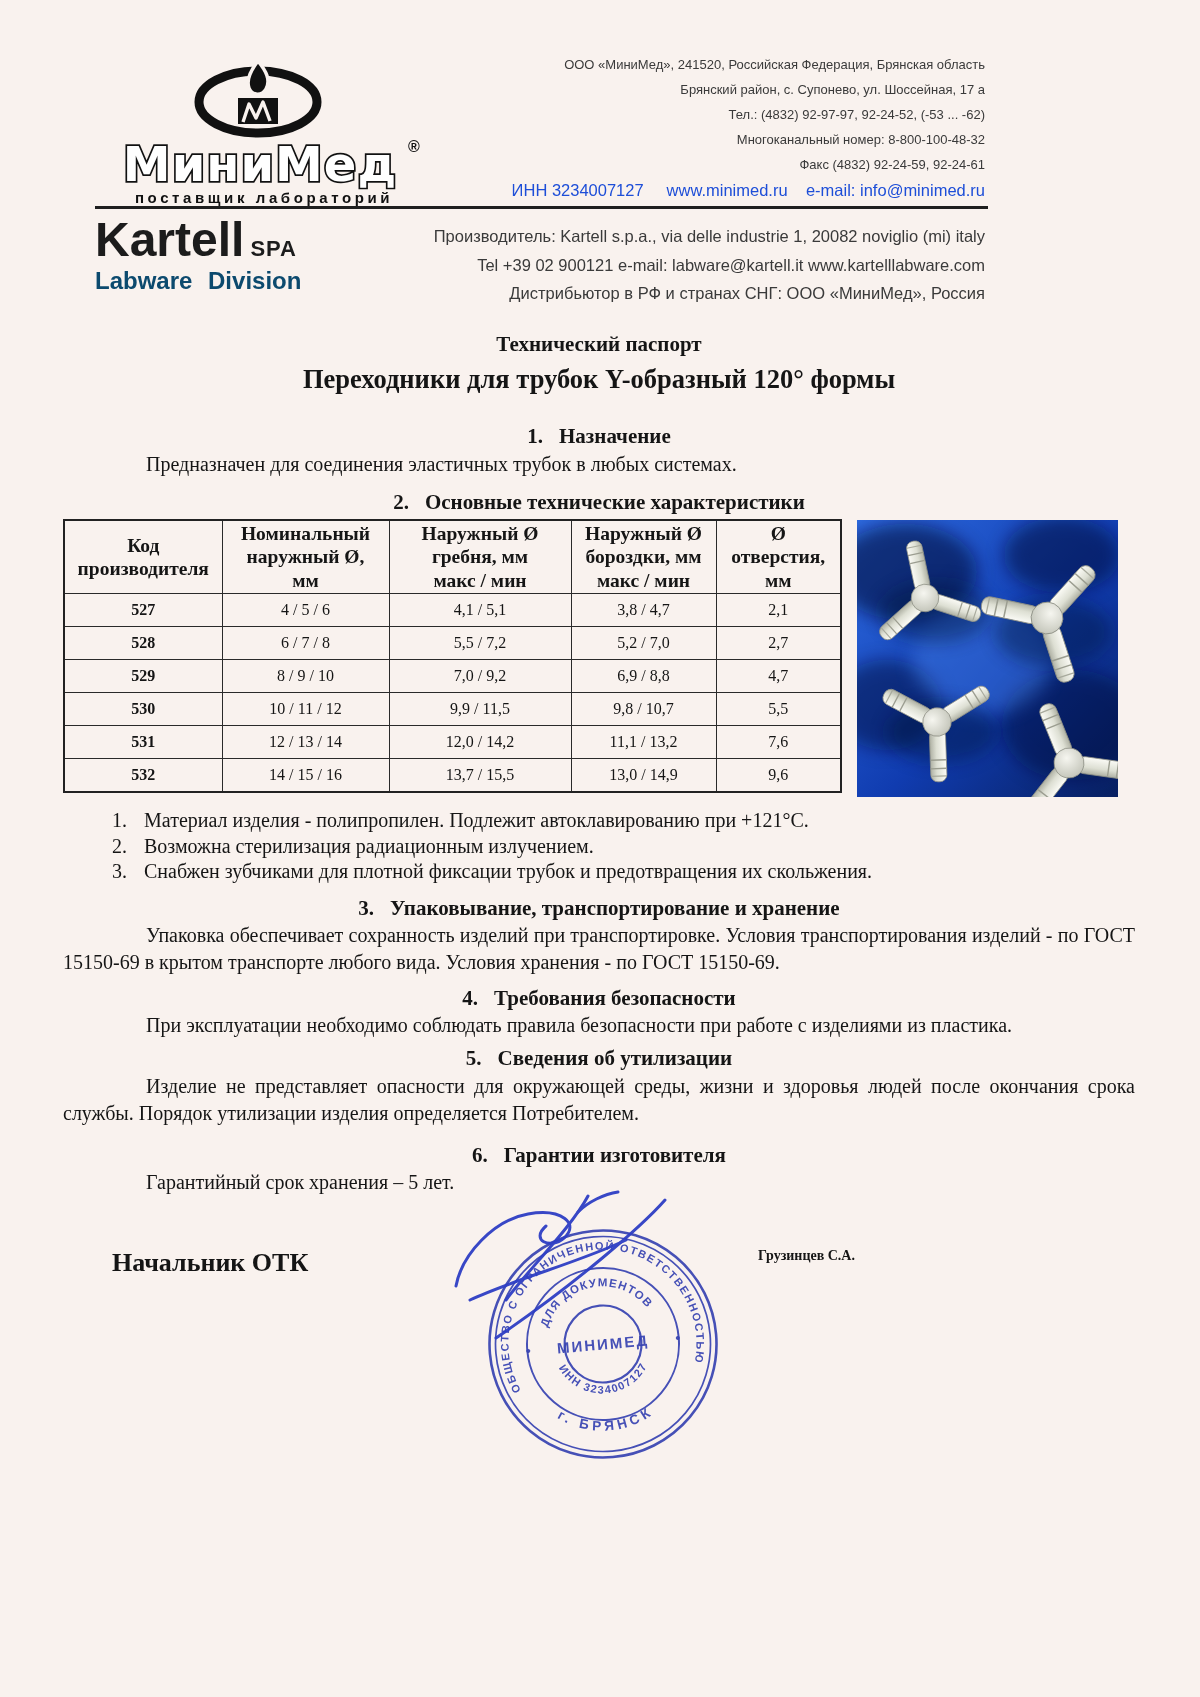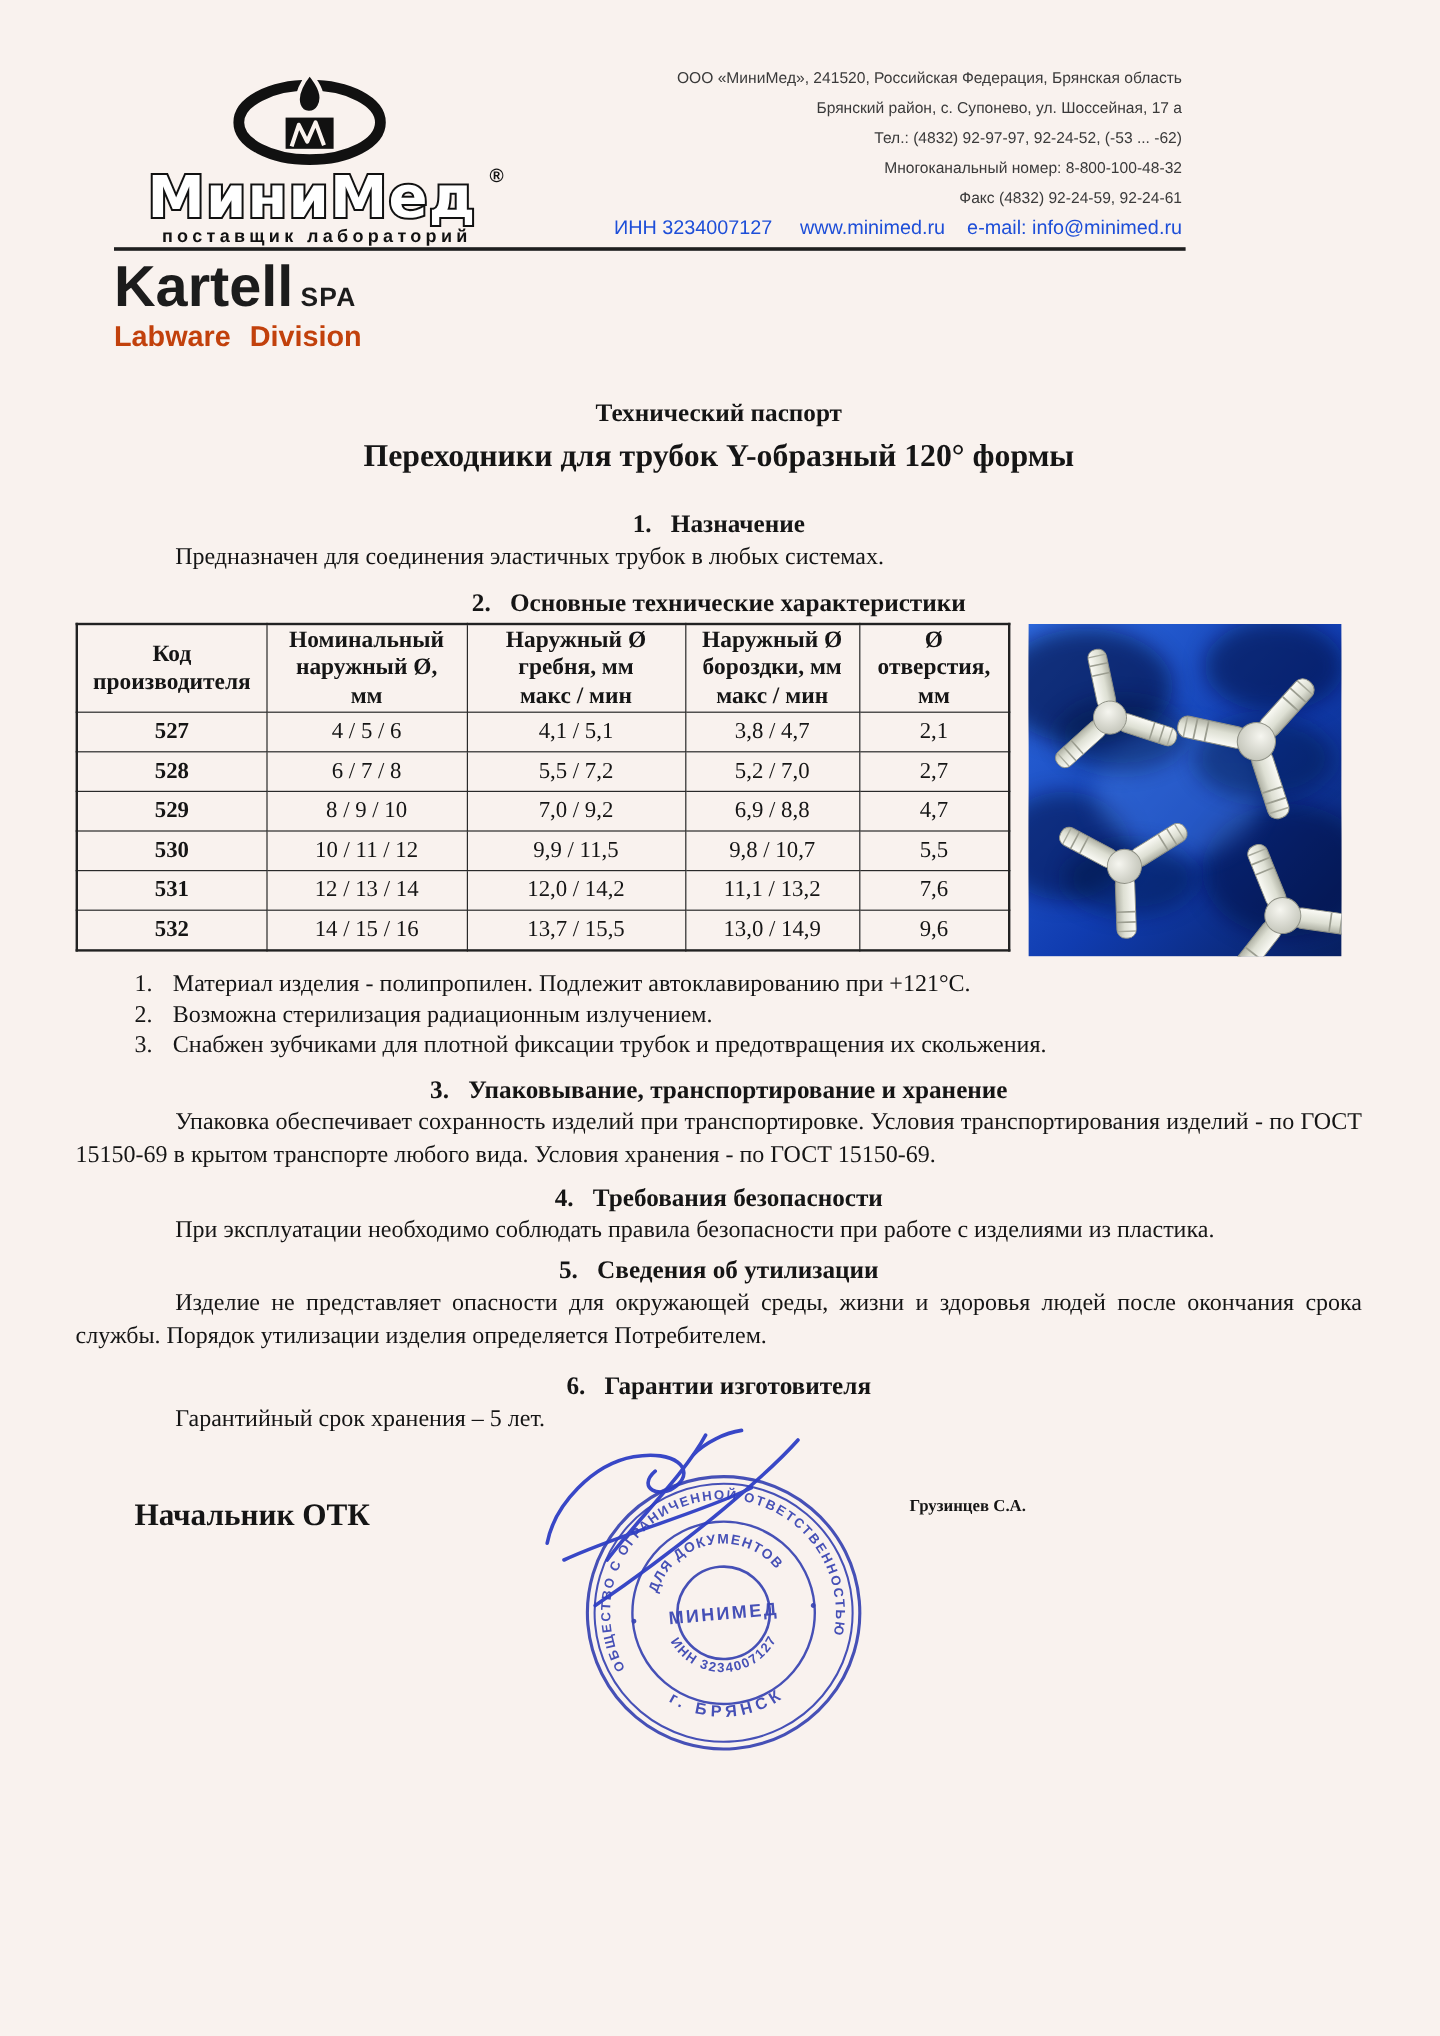--- a/index.html
+++ b/index.html
@@ -13,42 +13,42 @@
            font-family:"Liberation Sans",sans-serif;font-weight:bold;font-size:15px;
            letter-spacing:3.6px;color:#111;}
   .contact{position:absolute;right:215px;top:52px;text-align:right;
            font-family:"Liberation Sans",sans-serif;font-size:13px;line-height:25px;color:#3a3a3a;}
   .inn-line{position:absolute;right:215px;top:181px;font-family:"Liberation Sans",sans-serif;
             font-size:16.5px;color:#1d4ed8;white-space:pre;}
   .divider{position:absolute;left:95px;top:206px;width:893px;height:3px;background:#1f1f1f;}
   .kartell{position:absolute;left:95px;top:212px;font-family:"Liberation Sans",sans-serif;color:#1c1c1c;}
   .k-big{font-size:48px;font-weight:bold;letter-spacing:0px;}
   .k-spa{font-size:22px;font-weight:bold;margin-left:6px;letter-spacing:1px;}
-  .k-div{font-size:24px;font-weight:bold;color:#c2410c;word-spacing:9px;margin-top:0px;}
+  .k-div{font-size:24px;font-weight:bold;color:#0c4a6e;word-spacing:9px;margin-top:0px;}
   .producer{position:absolute;right:215px;top:222px;text-align:right;
             font-family:"Liberation Sans",sans-serif;font-size:16.5px;line-height:28.5px;color:#3a3a3a;}
 
   
   .doc-type{position:absolute;left:63px;top:332px;width:1072px;text-align:center;
             font-weight:bold;font-size:21px;}
   .main-title{position:absolute;left:63px;top:364px;width:1072px;text-align:center;
             font-weight:bold;font-size:26.5px;}
   .s-head{position:absolute;left:63px;width:1072px;display:flex;justify-content:center;
           gap:16px;font-weight:bold;font-size:21px;}
   .s-body{position:absolute;left:63px;width:1072px;font-size:20px;line-height:27px;
           text-indent:83px;}
   .just{text-align:justify;}
 
   
   .spec-table{position:absolute;left:63px;top:519px;border-collapse:collapse;table-layout:fixed;}
   .spec-table th,.spec-table td{border:1.6px solid #2a2a2a;text-align:center;vertical-align:middle;}
   .spec-table{border:2.5px solid #222;}
   .spec-table th{font-weight:bold;font-size:19.5px;line-height:1.2;white-space:pre-line;
                  height:66px;padding:1px 2px;}
-  .spec-table td{font-size:19px;height:32px;padding:0 2px;margin-top:42px;}
+  .spec-table td{font-size:16px;height:32px;padding:0 2px;margin-top:42px;}
   .spec-table td.code{font-weight:bold;}
 
   .photo{position:absolute;left:857px;top:520px;}
 
   .notes{position:absolute;left:112px;top:810px;font-size:20px;}
   .note-row{display:flex;margin-bottom:5px;line-height:20.5px;}
   .note-num{width:32px;flex:none;}
 
   .footer-left{position:absolute;left:112px;top:1248px;font-weight:bold;font-size:26px;}
   .footer-right{position:absolute;left:758px;top:1248px;font-weight:bold;font-size:14px;}
@@ -82,20 +82,25 @@
   </div>
   <div class="inn-line">ИНН 3234007127     www.minimed.ru    e-mail: info@minimed.ru</div>
 
   <div class="divider"></div>
 
   <div class="kartell">
     <div>
       <span class="k-big">Kartell</span><span class="k-spa">SPA</span>
     </div>
     <div class="k-div">Labware Division</div>
+  </div>
+  <div class="producer">
+    <div>Производитель: Kartell s.p.a., via delle industrie 1, 20082 noviglio (mi) italy</div>
+    <div>Tel +39 02 900121  e-mail: labware@kartell.it   www.kartelllabware.com</div>
+    <div>Дистрибьютор в РФ и странах СНГ: ООО «МиниМед», Россия</div>
   </div>
 
   <div class="doc-type">Технический паспорт</div>
   <div class="main-title">Переходники для трубок Y-образный 120° формы</div>
 
   <div class="s-head" style="top:424px;">
     <span>1.</span>
     <span>Назначение</span>
   </div>
   <div class="s-body" style="top:451px;">Предназначен для соединения эластичных трубок в любых системах.</div>

